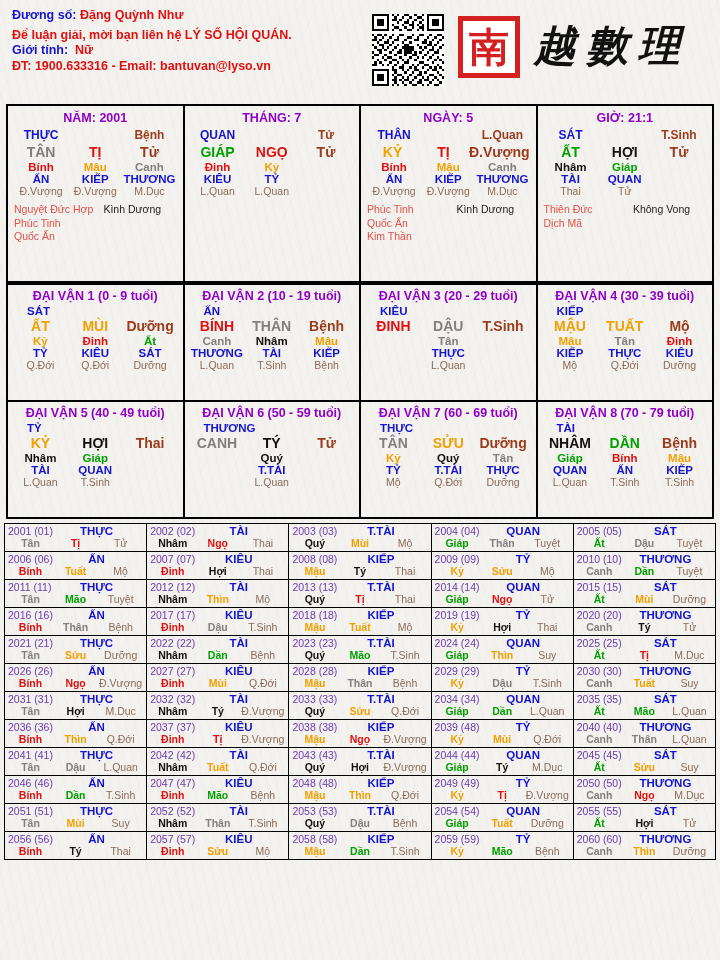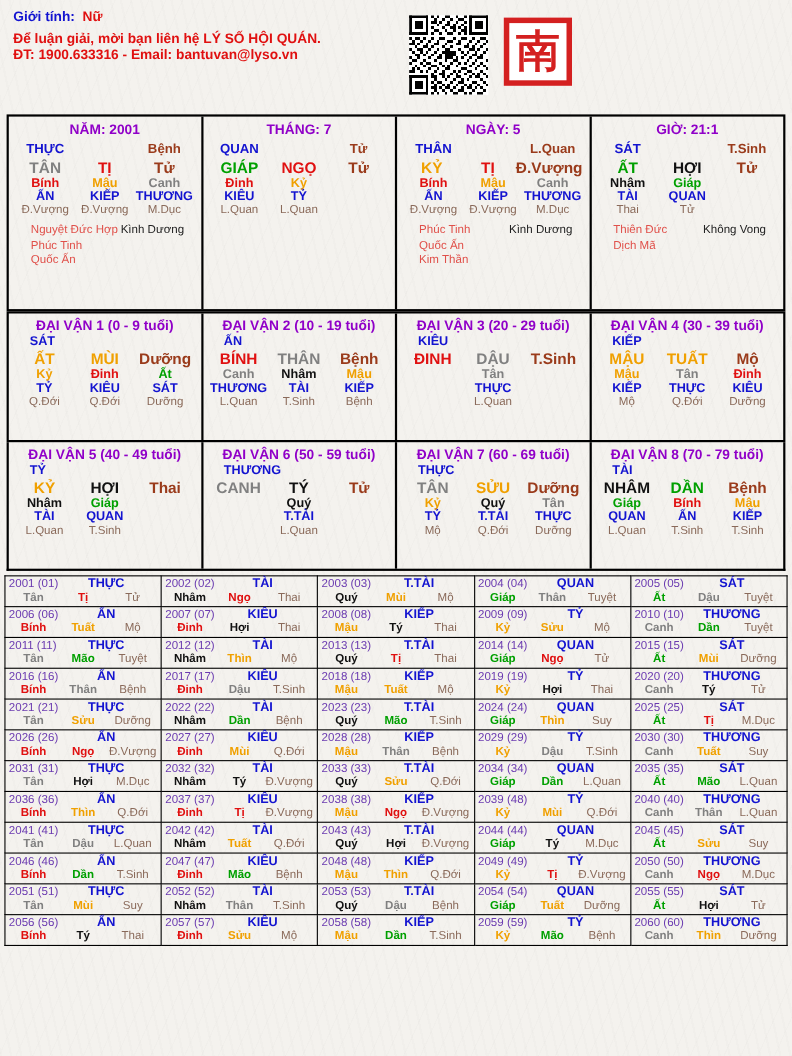--- a/index.html
+++ b/index.html
@@ -47,21 +47,21 @@
   .cell:last-child { border-right:none; }
 
   .ptitle { text-align:center; font-size:12.5px; font-weight:bold; color:#9000c8; margin-bottom:3px; }
   .r3 { display:flex; }
   .r3 > div { flex:1 1 0; text-align:center; font-size:12px; }
   .r-top { margin-bottom:1px; }
   .row-main > div { font-size:14px; font-weight:bold; padding:1px 0; }
   .row-sub1 > div { font-size:11.5px; font-weight:bold; }
   .row-sub2 > div { font-size:11.5px; font-weight:bold; }
   .row-sub3 > div { font-size:10.5px; color:#8a6a5a; font-weight:normal; }
-  .spirits { margin-top:6px; display:flex; font-size:10.5px; line-height:13.5px;margin-left:14px; }
+  .spirits { margin-top:6px; display:flex; font-size:10.5px; line-height:13.5px; }
   .sp-left { flex:0 0 55%; color:#e0504a; }
   .sp-right { flex:1; color:#222; }
 
   .pillars-top .cell { min-height:175px; }
 
   
   .dv-wrap { margin:0 6px; }
   .dv-row { display:flex; border-left:2px solid #000; border-right:2px solid #000; border-bottom:2px solid #000; }
   .dv-row.first { border-top:2px solid #000; }
   .dv { flex:1 1 0; border-right:2px solid #000; padding:4px 5px 5px 5px; min-height:115px; }
@@ -84,24 +84,28 @@
   .yl2 > div.yst { color:#8a6a5a; font-weight:normal; }
 </style>
 </head>
 <body>
 
 <div class="layer">
 
   <div class="header">
     <div class="hdr-left">
       <div class="hdr-line">
+        <span class="lbl">Đương số:</span>
+        <span class="red">Đặng Quỳnh Như</span>
+      </div>
+      <div class="hdr-line red" style="margin-top:4px">Để luận giải, mời bạn liên hệ LÝ SỐ HỘI QUÁN.</div>
+      <div class="hdr-line">
         <span class="lbl">Giới tính:</span>
         &nbsp;<span class="red">Nữ</span>
       </div>
-      <div class="hdr-line red" style="margin-top:4px">Để luận giải, mời bạn liên hệ LÝ SỐ HỘI QUÁN.</div>
       <div class="hdr-line red">ĐT: 1900.633316 - Email: bantuvan@lyso.vn</div>
     </div>
 
     <div class="hdr-right">
       <div class="qr">
         <svg width="72" height="72" viewBox="0 0 29 29" shape-rendering="crispEdges">
           <rect width="29" height="29" fill="#fff"></rect>
           <g fill="#000">
             <rect x="0" y="0" width="7" height="1"></rect>
               <rect x="0" y="6" width="7" height="1"></rect>
@@ -319,20 +323,21 @@
               <rect x="13" y="28" width="1" height="1"></rect>
               <rect x="16" y="28" width="2" height="1"></rect>
               <rect x="20" y="28" width="1" height="1"></rect>
               <rect x="22" y="28" width="1" height="1"></rect>
               <rect x="25" y="28" width="2" height="1"></rect>
             <rect x="13" y="13" width="3" height="3" fill="#000"></rect>
           </g>
         </svg>
       </div>
       <div class="seal">南</div>
+      <div class="cal">越數理</div>
     </div>
   </div>
 
   <div class="grid4 pillars-top" id="pillars">
       <div class="cell">
         <div class="ptitle">NĂM: 2001</div>
         <div class="r3 r-top">
           <div style="color: rgb(19, 19, 208); font-weight: bold; font-size: 12px;">THỰC</div>
           <div style="color: rgb(19, 19, 208); font-weight: bold; font-size: 12px;"></div>
           <div style="color: rgb(154, 59, 27); font-weight: bold; font-size: 12px;">Bệnh</div>

